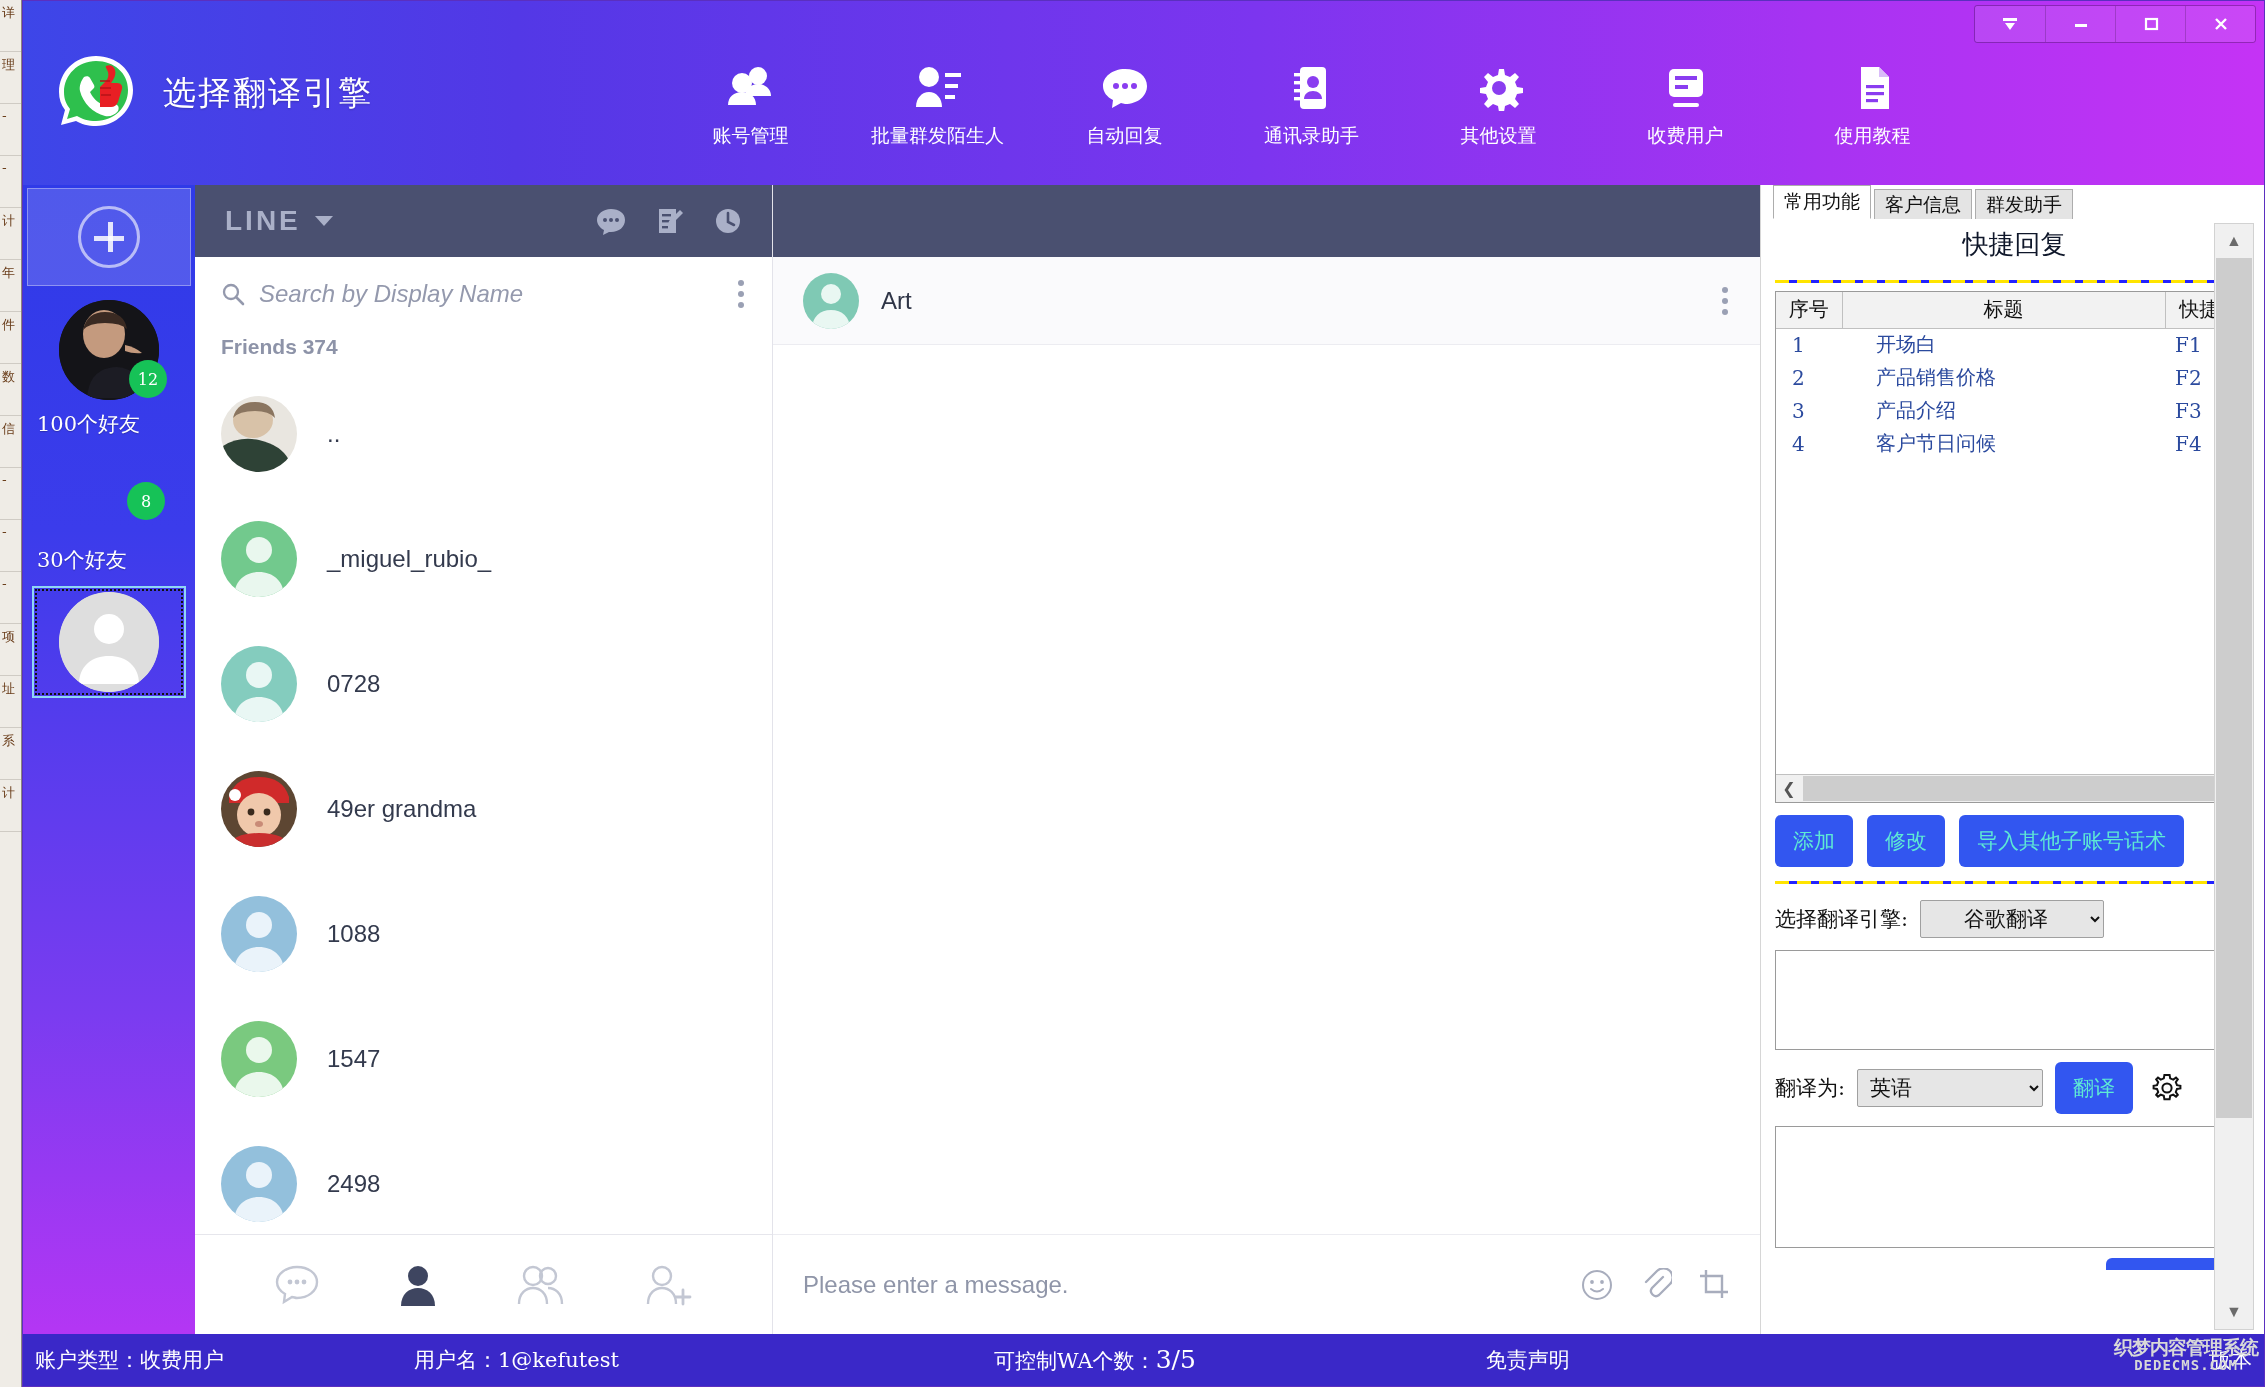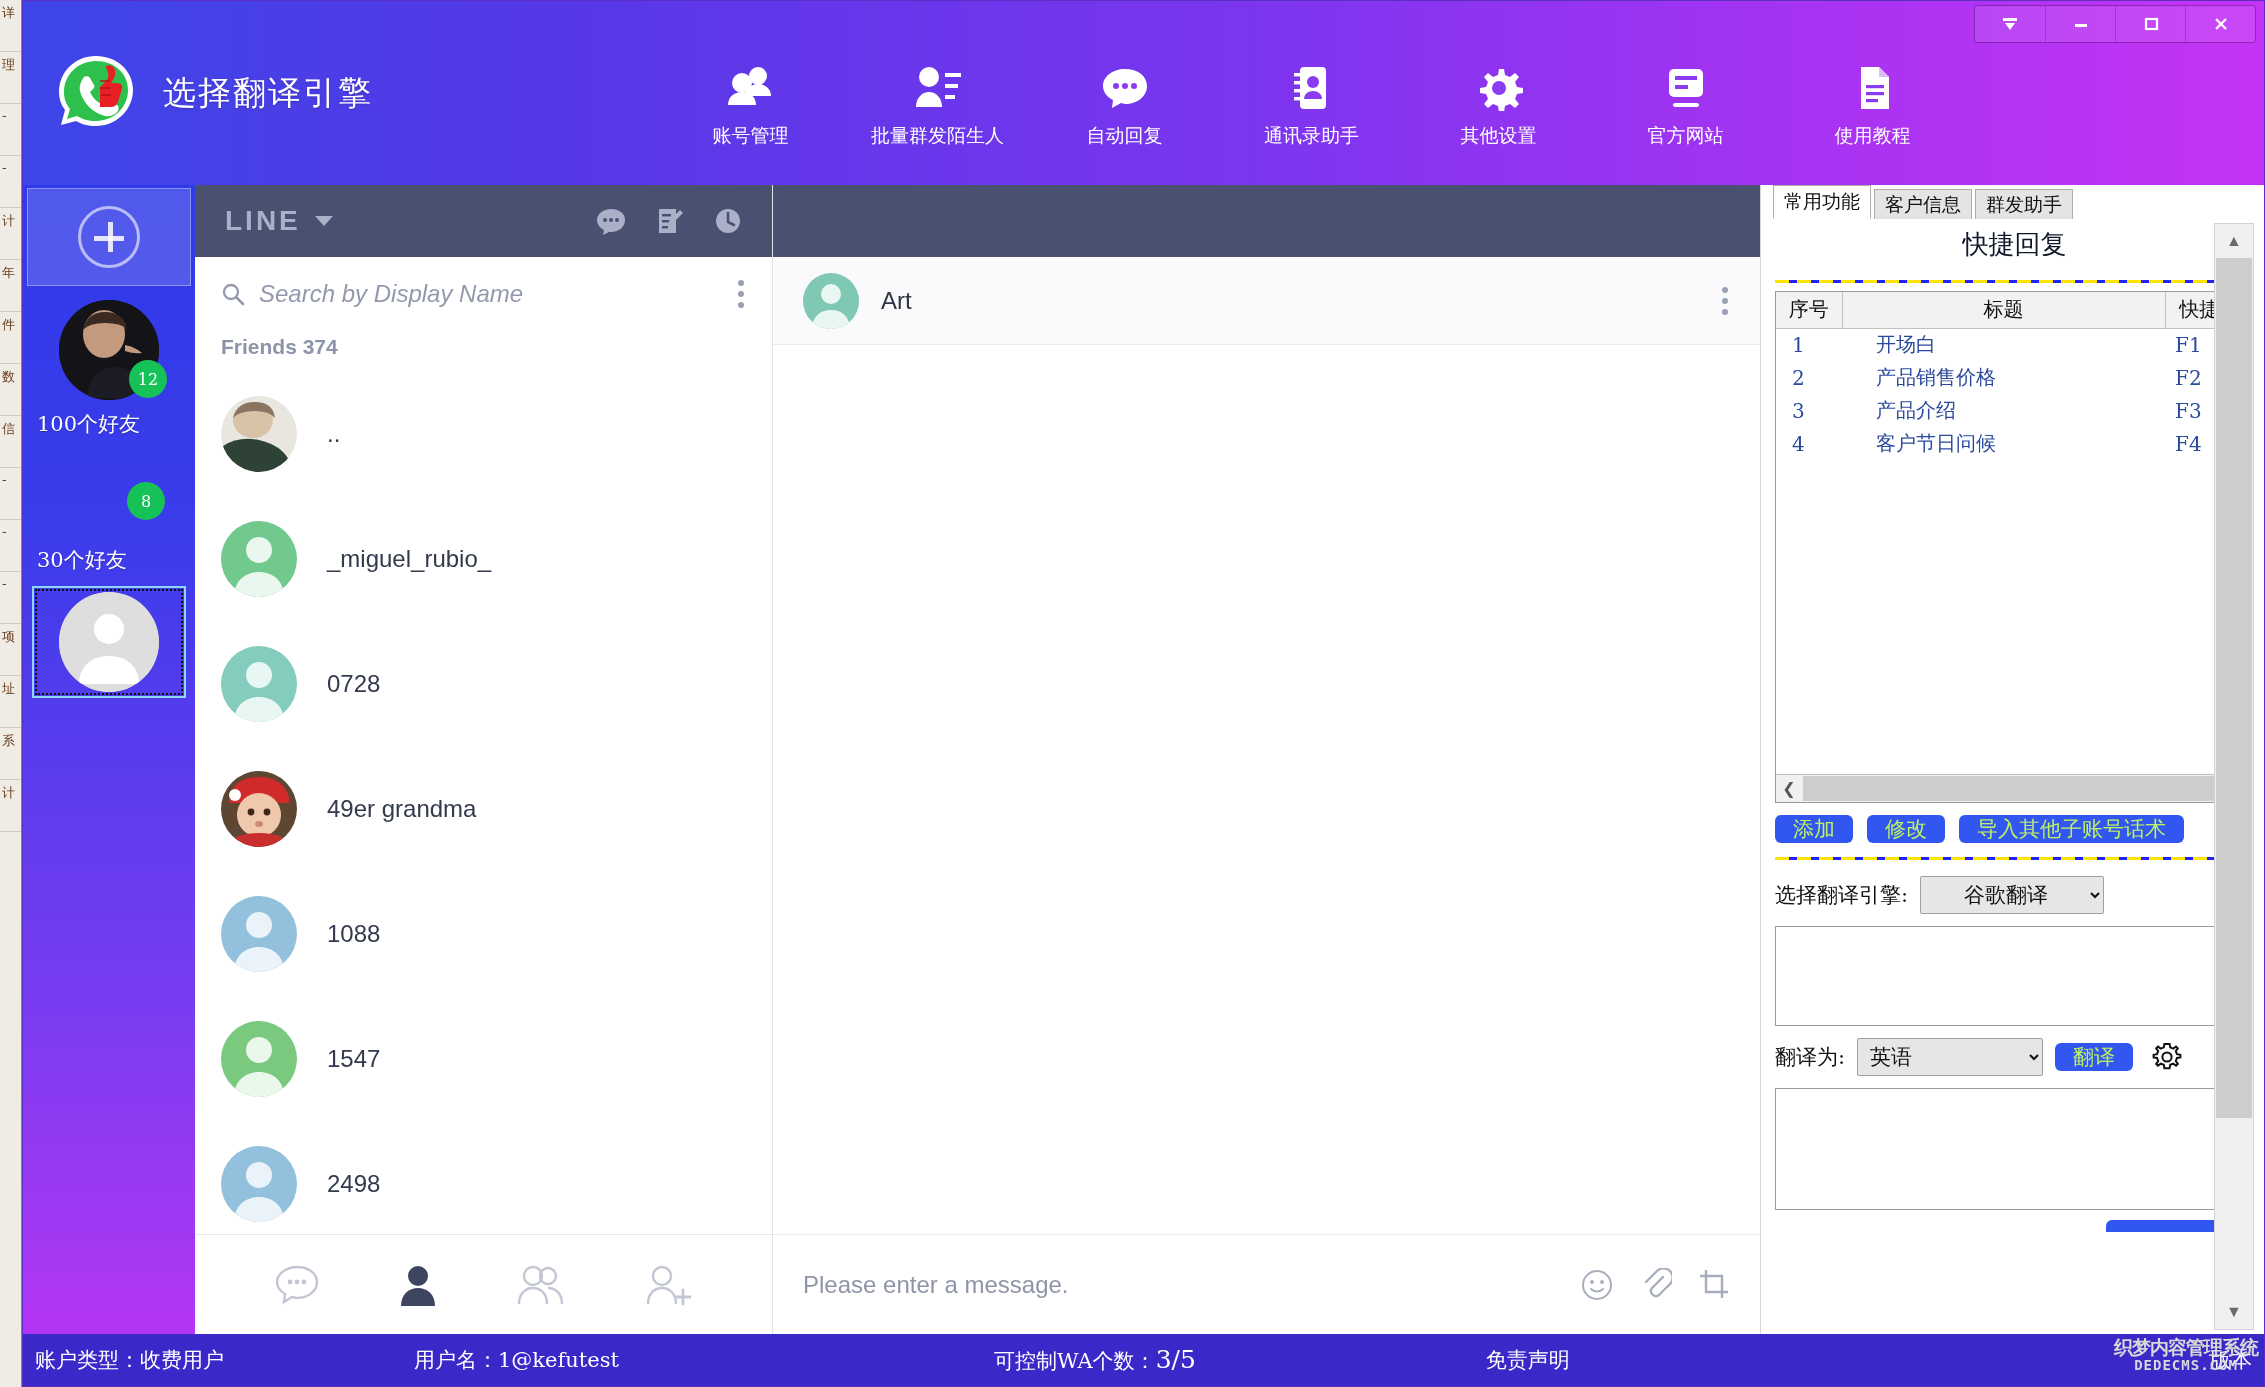--- a/index.html
+++ b/index.html
@@ -236,22 +236,22 @@
     background: #f0f0f0;
   }
   #qr-hscroll .arw {
     width: 26px; display: flex; align-items: center; justify-content: center;
     color: #555; font-size: 16px; background: #f0f0f0; cursor: pointer;
   }
   #qr-hscroll .thumb { flex: 1; background: #cdcdcd; margin: 1px; cursor: pointer; }
 
   #rp-buttons { display: flex; gap: 14px; padding: 12px 6px 6px 6px; }
   .bbtn {
-    background: #3256f0; color: #bef264; font-size: 21px;
-    border: none; border-radius: 6px; padding: 0 18px; cursor: pointer;
+    background: #3256f0; color: #5eead4; font-size: 21px;
+    border: none; border-radius: 6px; padding: 12px 18px; cursor: pointer;
     font-family: "DejaVu Serif","Liberation Serif",serif;
   }
 
   .row-lbl { display: flex; align-items: center; gap: 12px; padding: 8px 6px; }
   .row-lbl .lbl { font-size: 21px; color: #111; font-family: "DejaVu Serif","Liberation Serif",serif; }
   select.combo {
     font-size: 21px; background: #e6e6e6; border: 1px solid #a0a0a0;
     padding: 5px 8px; color: #111; font-family: "DejaVu Serif","Liberation Serif",serif;
     border-radius: 2px; cursor: pointer;
   }
@@ -434,21 +434,21 @@
 
       <div class="navitem">
         <div class="nav-ico">
           <svg width="52" height="46" viewBox="0 0 52 46">
             <rect x="9" y="4" width="34" height="28" rx="5" fill="#fff"></rect>
             <rect x="15" y="11" width="22" height="4" fill="#8a3df0"></rect>
             <rect x="15" y="20" width="13" height="4" fill="#8a3df0"></rect>
             <rect x="13" y="38" width="26" height="4" rx="2" fill="#fff"></rect>
           </svg>
         </div>
-        <div class="nav-label">官方网站</div>
+        <div class="nav-label">收费用户</div>
       </div>
 
       <div class="navitem">
         <div class="nav-ico">
           <svg width="52" height="46" viewBox="0 0 52 46">
             <path d="M14 2 h18 l10 10 v32 h-28 z" fill="#fff"></path>
             <path d="M32 2 v10 h10 z" fill="#d9bcf8"></path>
             <rect x="19" y="20" width="18" height="3.2" fill="#8a3df0"></rect>
             <rect x="19" y="27" width="18" height="3.2" fill="#8a3df0"></rect>
             <rect x="19" y="34" width="12" height="3.2" fill="#8a3df0"></rect>

